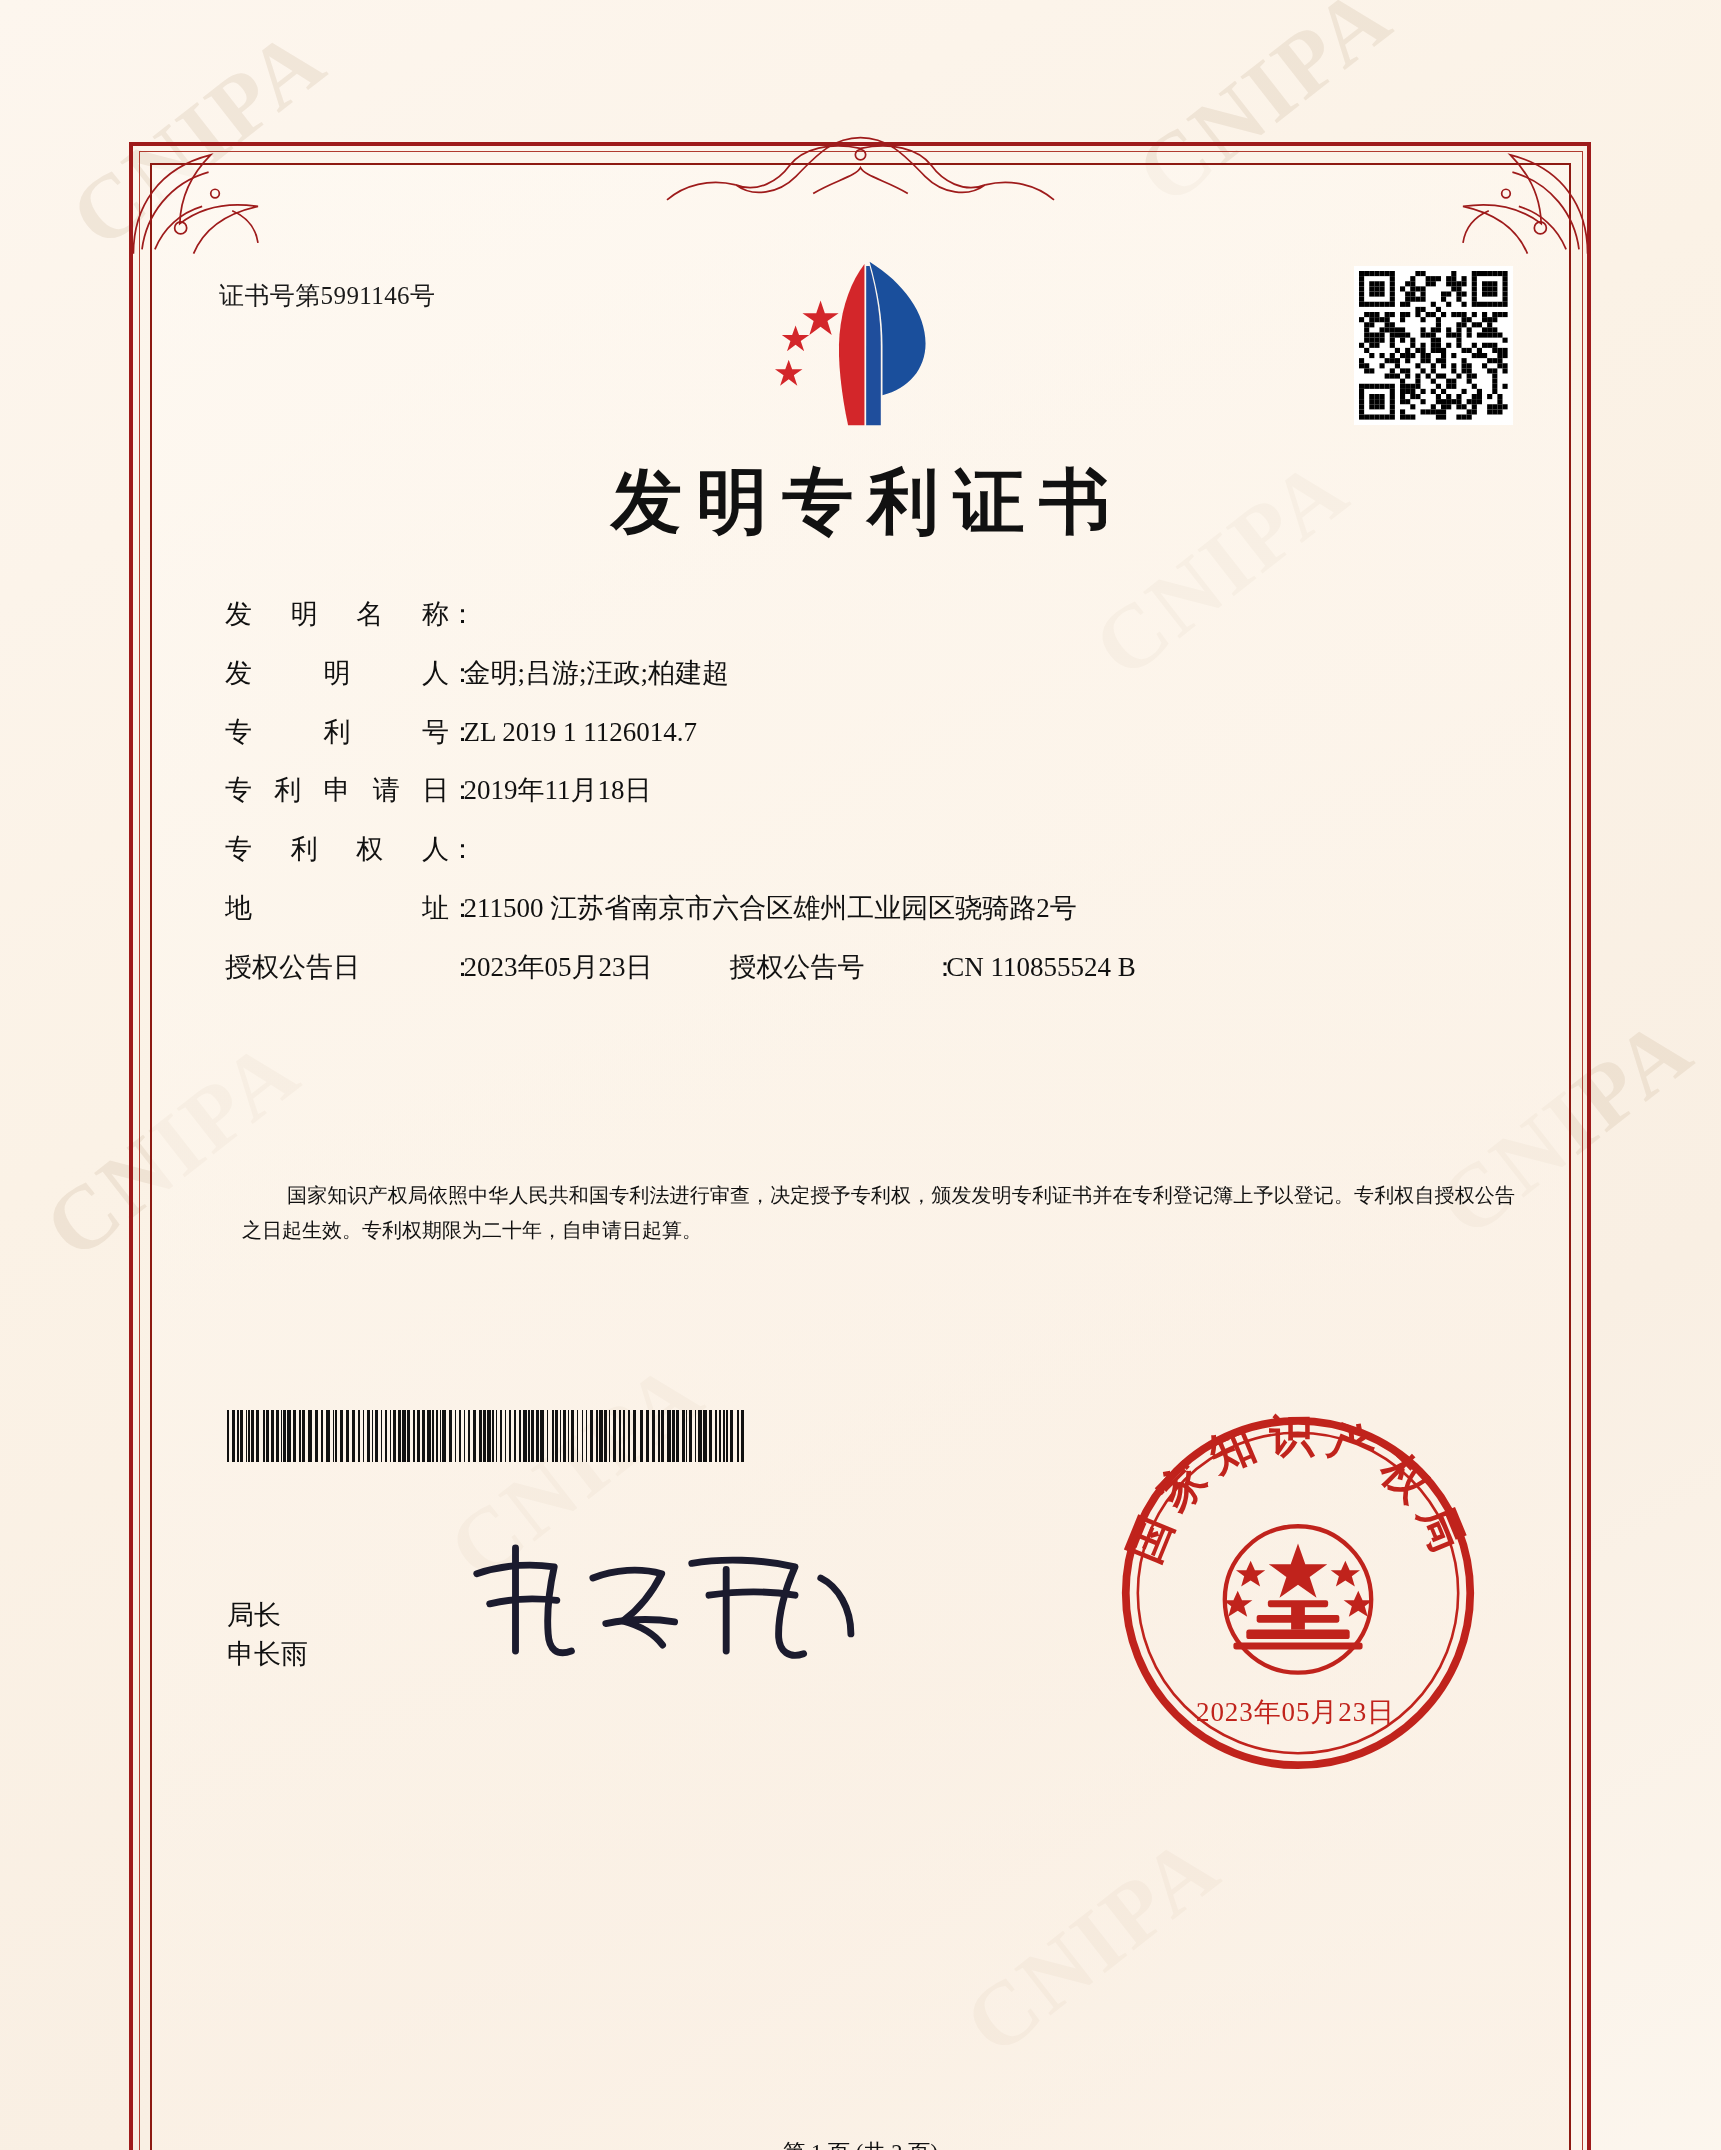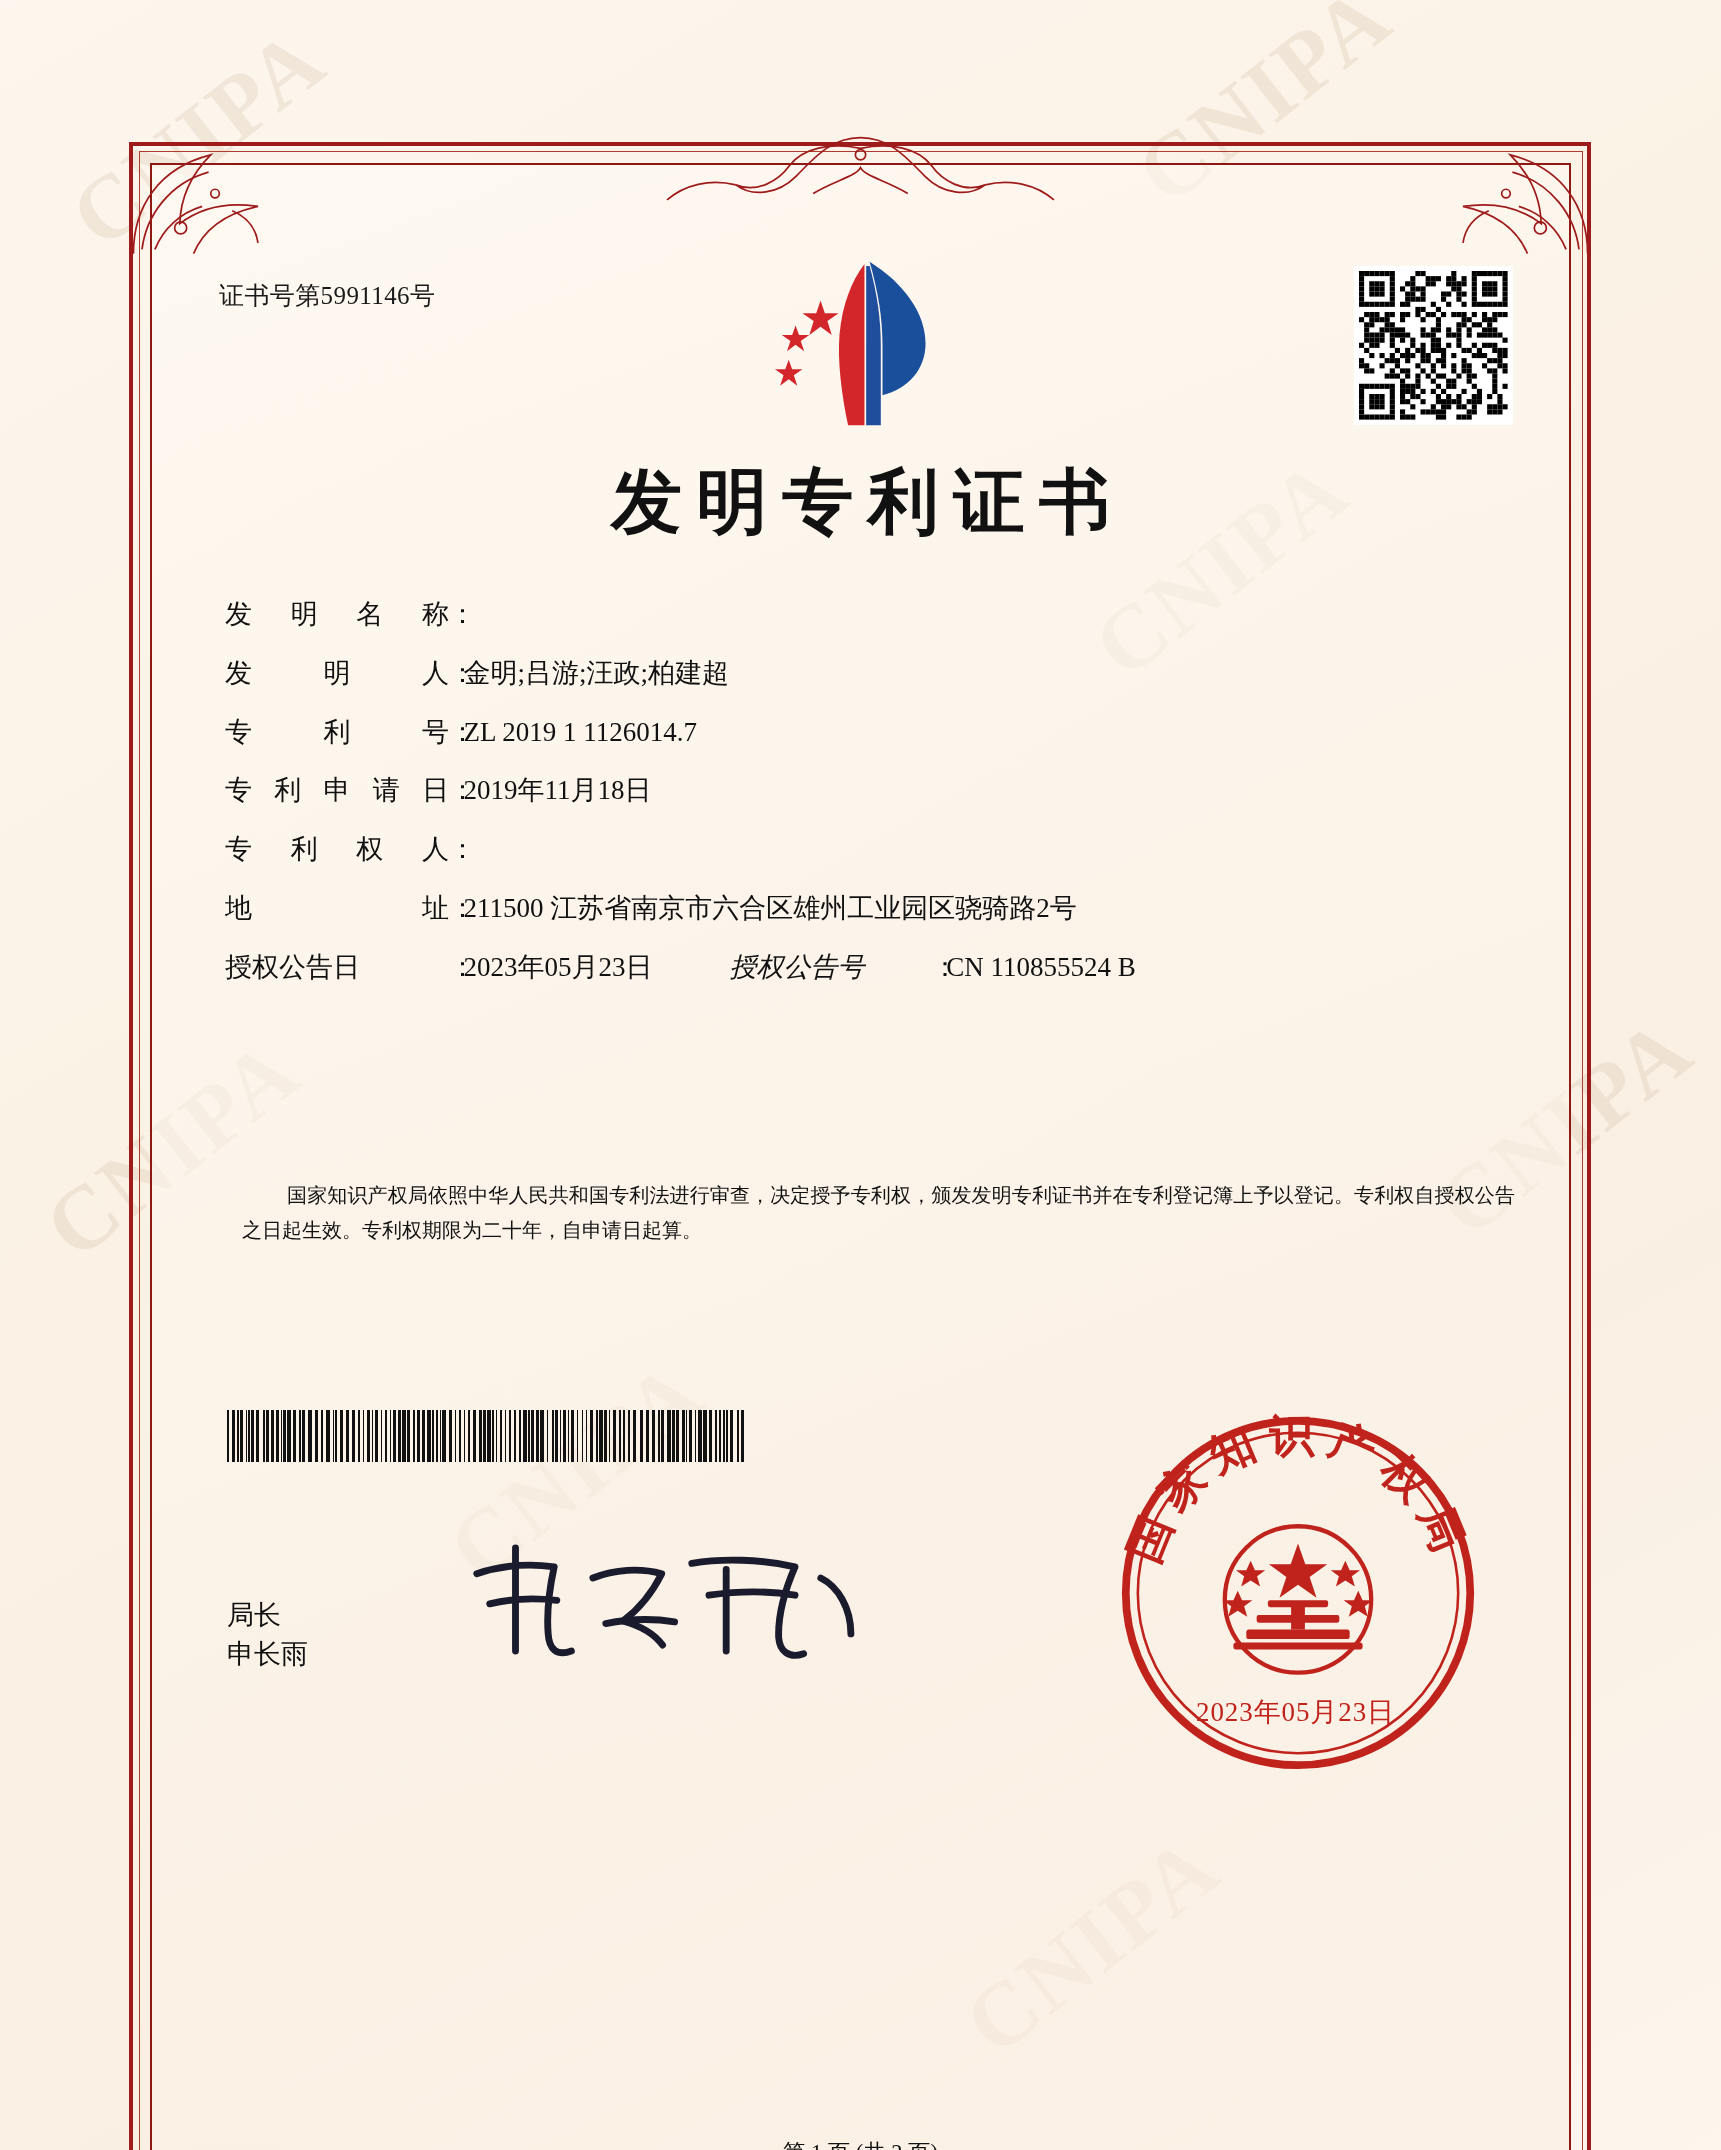--- a/index.html
+++ b/index.html
@@ -170,21 +170,20 @@
     flex: 1 1 auto;
     font-family: "Liberation Serif", "DejaVu Serif", serif;
   }
   .field-row.dual .field-value { flex: 0 0 auto; }
   .field-label2 {
     flex: 0 0 auto;
     width: 202px;
     margin-left: 77px;
     display: flex;
     justify-content: space-between;
-    font-style: italic;
   }
 
   .paragraphs {
     position: absolute;
     left: 92px;
     top: 1015px;
     width: 1273px;
     font-size: 20px;
     line-height: 1.75;
     color: #111;

